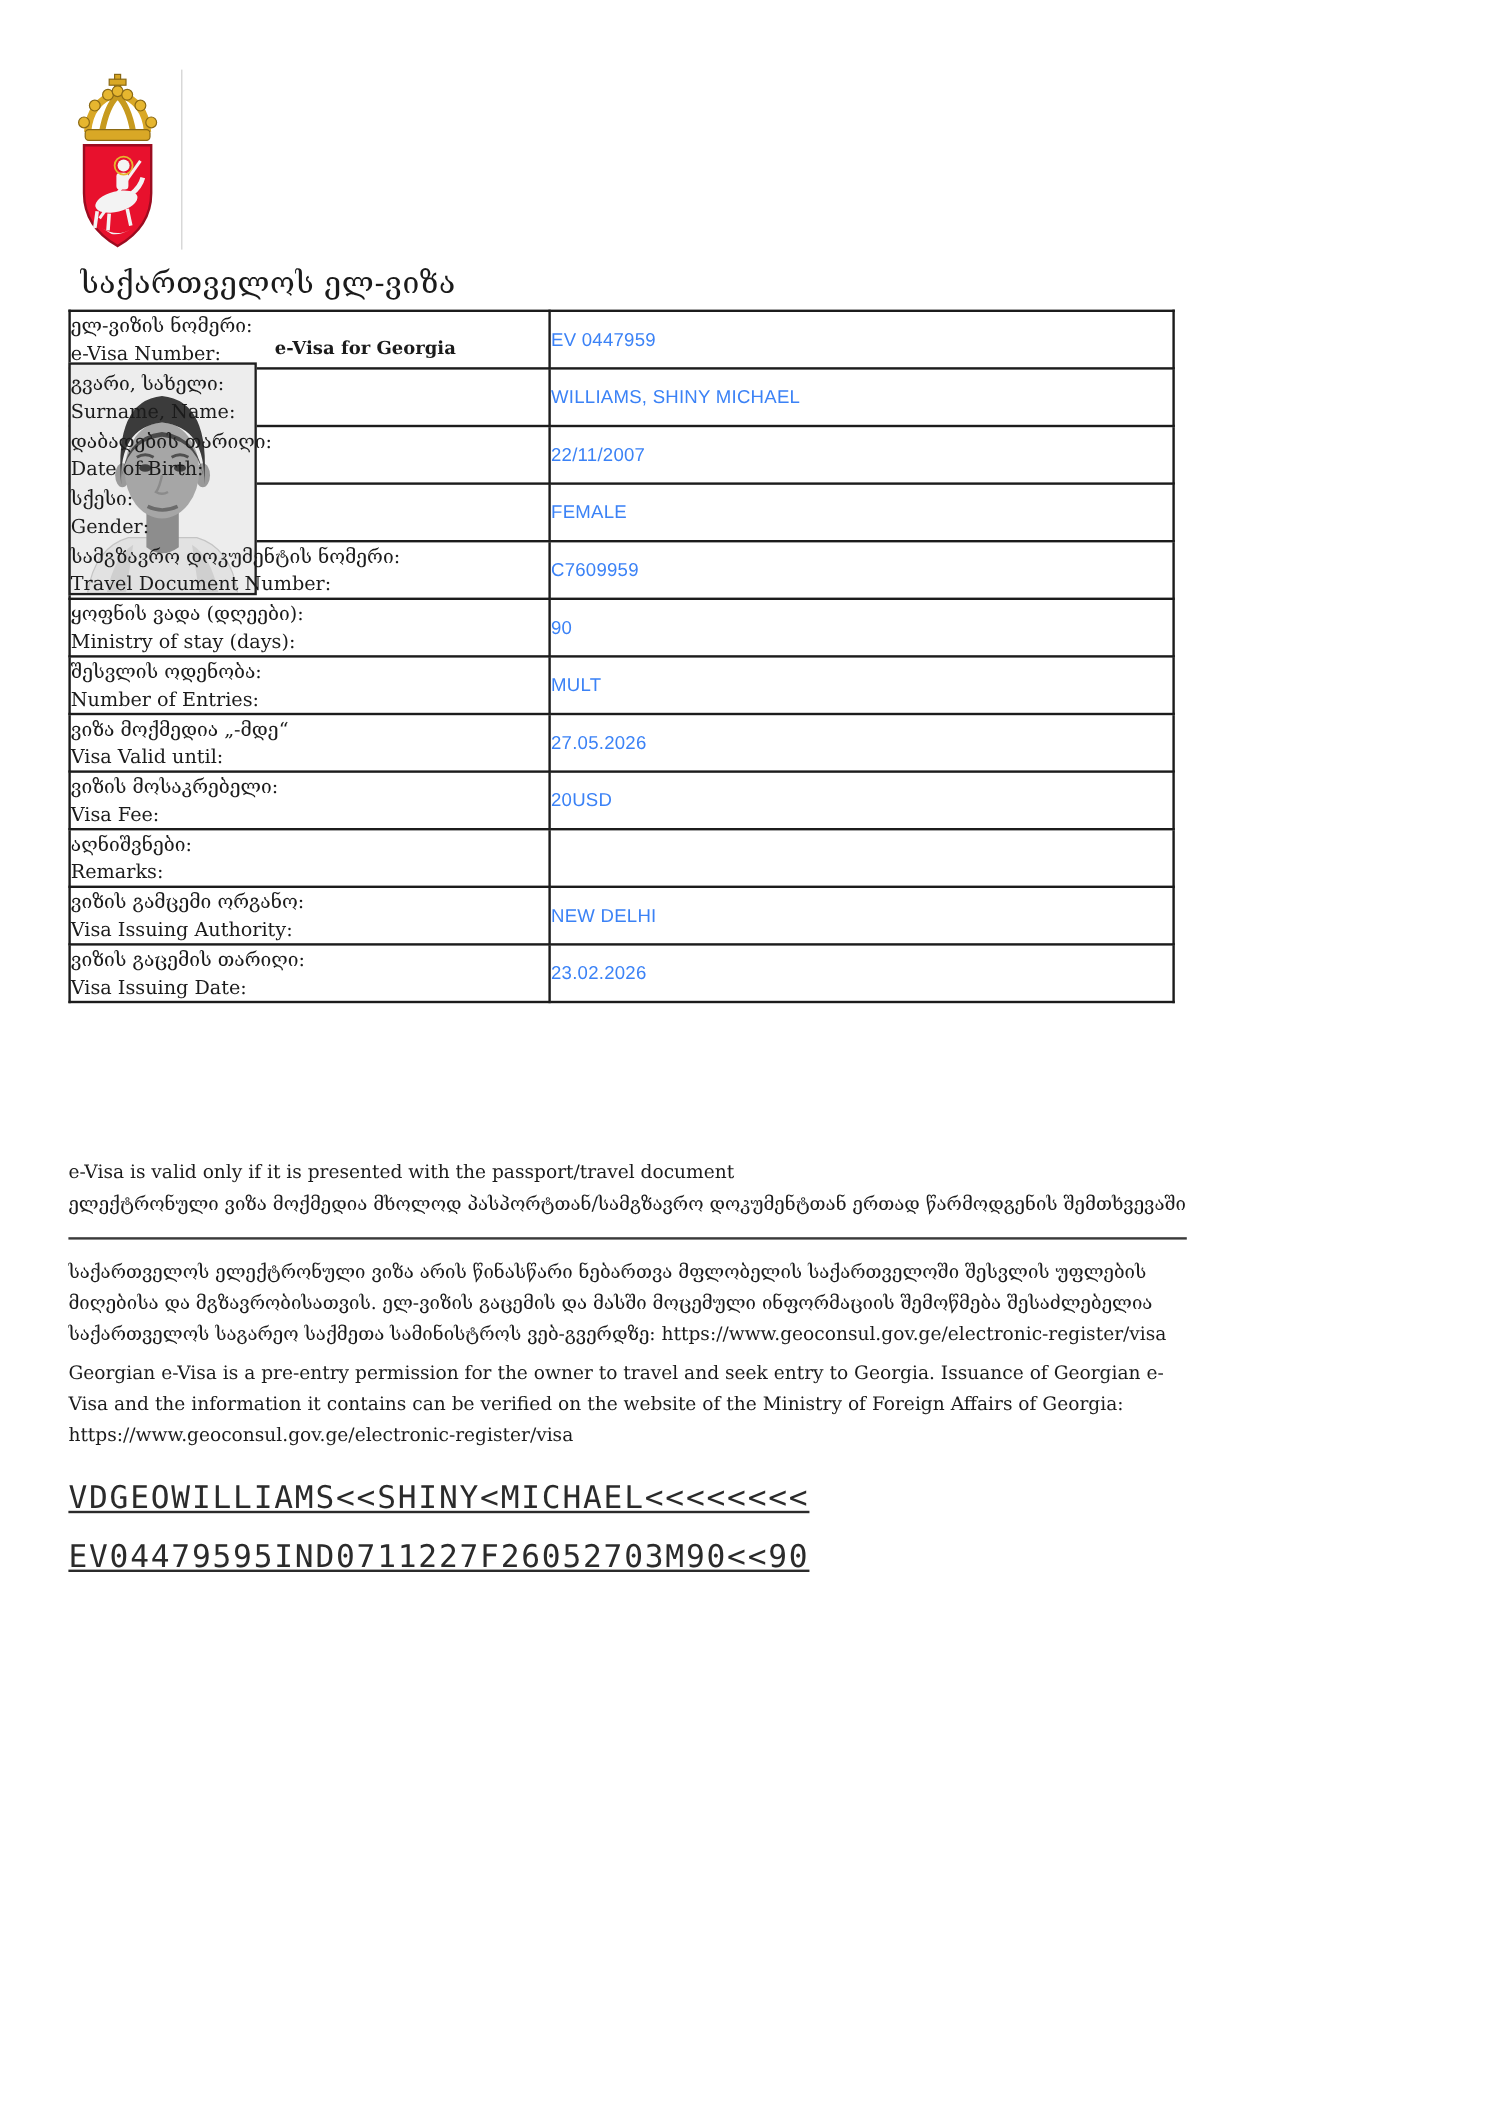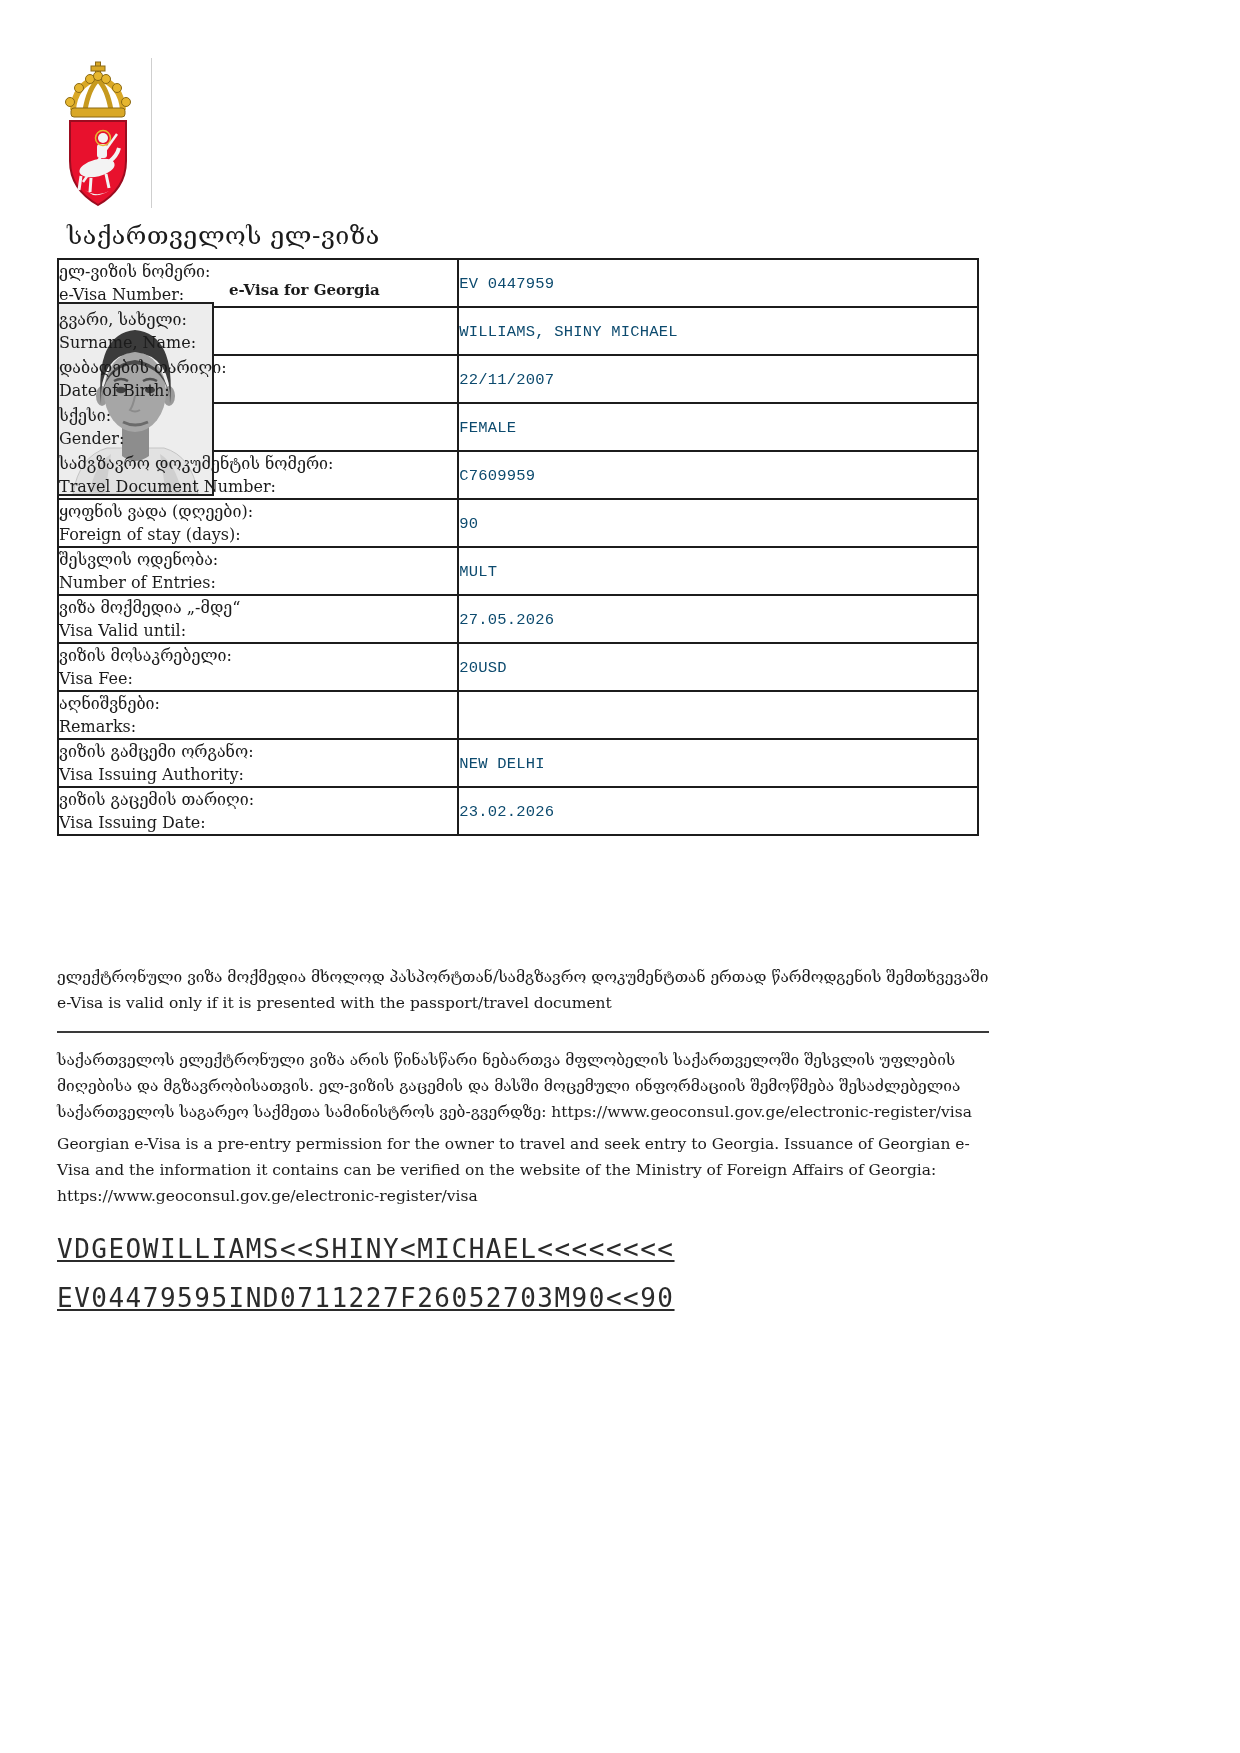--- a/index.html
+++ b/index.html
@@ -42,22 +42,22 @@
   }
   table.visa-table td {
     border: 2px solid #1c1c1c;
     vertical-align: middle;
     padding: 0;
   }
   td.lbl { width: 43.5%; padding: 3px 8px 3px 12px; }
   td.val { width: 56.5%; padding: 0 8px 0 14px; }
   .lbl-ka, .lbl-en { display: block; line-height: 23px; font-size: 16px; }
   .val-text {
-    font-family: Liberation Mono, monospace;
-    font-size: 15.5px; color: #0c4a6e; letter-spacing: 0.2px;
+    font-family: Liberation Sans, sans-serif;
+    font-size: 15.5px; color: #3b82f6; letter-spacing: 0.2px;
   }
 
   
   .notes { margin-top: 128px; width: 932px; }
   .notes p { margin: 0; font-size: 15.5px; line-height: 26px; }
   .note-line { display: block; }
   .rule {
     border: none; border-top: 2px solid #3a3a3a;
     margin: 15px 0 14px 0; width: 932px;
   }
@@ -179,21 +179,21 @@
       <tr>
         <td class="lbl">
           <span class="lbl-ka">სამგზავრო დოკუმენტის ნომერი:</span>
           <span class="lbl-en">Travel Document Number:</span>
         </td>
         <td class="val"><span class="val-text">C7609959</span></td>
       </tr>
       <tr>
         <td class="lbl">
           <span class="lbl-ka">ყოფნის ვადა (დღეები):</span>
-          <span class="lbl-en">Foreign of stay (days):</span>
+          <span class="lbl-en">Ministry of stay (days):</span>
         </td>
         <td class="val"><span class="val-text">90</span></td>
       </tr>
       <tr>
         <td class="lbl">
           <span class="lbl-ka">შესვლის ოდენობა:</span>
           <span class="lbl-en">Number of Entries:</span>
         </td>
         <td class="val"><span class="val-text">MULT</span></td>
       </tr>
@@ -230,22 +230,22 @@
           <span class="lbl-ka">ვიზის გაცემის თარიღი:</span>
           <span class="lbl-en">Visa Issuing Date:</span>
         </td>
         <td class="val"><span class="val-text">23.02.2026</span></td>
       </tr>
     </tbody>
   </table>
 
   <section class="notes">
     <p>
+      <span class="note-line">e-Visa is valid only if it is presented with the passport/travel document</span>
       <span class="note-line">ელექტრონული ვიზა მოქმედია მხოლოდ პასპორტთან/სამგზავრო დოკუმენტთან ერთად წარმოდგენის შემთხვევაში</span>
-      <span class="note-line">e-Visa is valid only if it is presented with the passport/travel document</span>
     </p>
     <hr class="rule">
     <p class="info-ka">საქართველოს ელექტრონული ვიზა არის წინასწარი ნებართვა მფლობელის საქართველოში შესვლის უფლების მიღებისა და მგზავრობისათვის. ელ-ვიზის გაცემის და მასში მოცემული ინფორმაციის შემოწმება შესაძლებელია საქართველოს საგარეო საქმეთა სამინისტროს ვებ-გვერდზე: https://www.geoconsul.gov.ge/electronic-register/visa</p>
     <p class="info-en">Georgian e-Visa is a pre-entry permission for the owner to travel and seek entry to Georgia. Issuance of Georgian e-Visa and the information it contains can be verified on the website of the Ministry of Foreign Affairs of Georgia: https://www.geoconsul.gov.ge/electronic-register/visa</p>
   </section>
 
   <div class="mrz">
     <span class="mrz-line">VDGEOWILLIAMS&lt;&lt;SHINY&lt;MICHAEL&lt;&lt;&lt;&lt;&lt;&lt;&lt;&lt;</span>
     <span class="mrz-line">EV04479595IND0711227F26052703M90&lt;&lt;90</span>
   </div>

